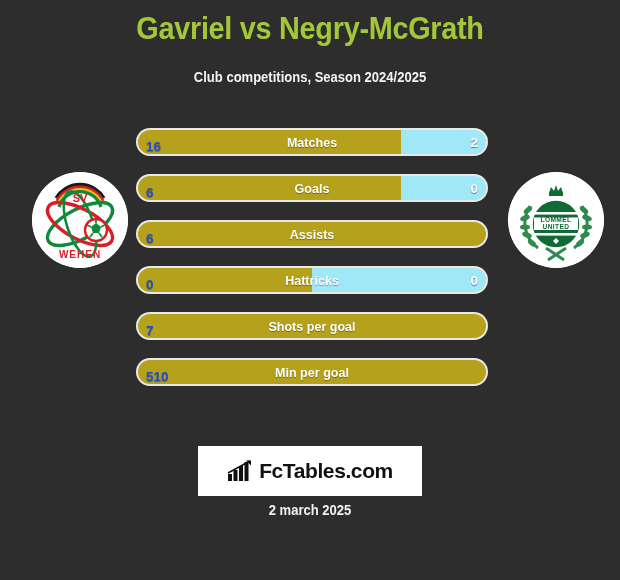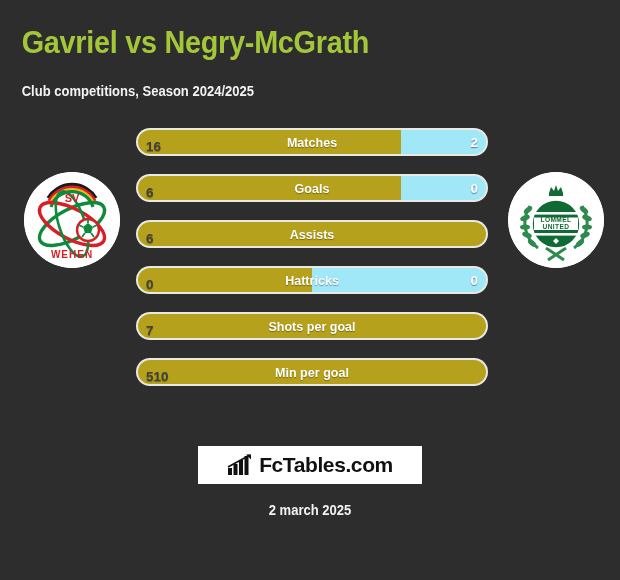--- a/index.html
+++ b/index.html
@@ -7,21 +7,21 @@
   body {
     width: 620px;
     height: 580px;
     background: #2d2d2d;
     font-family: "Liberation Sans", sans-serif;
     overflow: hidden;
     position: relative;
   }
 
   
-  .header { padding-top: 24px; text-align: left; }
+  .header { padding-top: 10px; text-align: center; }
 
   .title {
     color: #a4c639;
     font-size: 31px;
     font-weight: bold;
     letter-spacing: -0.3px;
     line-height: 38px;
     transform: scaleX(0.93);
     white-space: nowrap;
   }
@@ -37,21 +37,21 @@
 
   
   .logo {
     position: absolute;
     width: 96px;
     height: 96px;
     border-radius: 50%;
     background: #ffffff;
     overflow: hidden;
   }
-  .logo-left  { left: 24px;  top: 172px; }
+  .logo-left  { left: 32px;  top: 172px; }
   .logo-right { right: 16px; top: 172px; }
 
   .logo-badge-left,
   .logo-badge-right {
     position: absolute;
     left: 0; top: 0;
     width: 100%; height: 100%;
   }
 
   
@@ -106,21 +106,21 @@
     white-space: nowrap;
     pointer-events: none;
   }
 
   .stat-home-value {
     position: absolute;
     left: 10px; top: 4px;
     height: 100%;
     display: flex;
     align-items: center;
-    color: #404040;
+    color: #1d4ed8;
     font-size: 13.5px;
     font-weight: bold;
     text-shadow: 0 1px 1px rgba(0,0,0,0.35);
     pointer-events: none;
   }
 
   .stat-away-value {
     position: absolute;
     right: 10px; top: 0;
     height: 100%;
@@ -133,21 +133,21 @@
     pointer-events: none;
   }
 
   
   .brand {
     position: absolute;
     left: 50%;
     transform: translateX(-50%);
     top: 446px;
     width: 224px;
-    height: 38px;
+    height: 50px;
     background: #ffffff;
     display: flex;
     align-items: center;
     justify-content: center;
     gap: 6px;
   }
   .brand-icon { width: 26px; height: 22px; display: block; }
   .brand-text {
     color: #111111;
     font-size: 21px;

